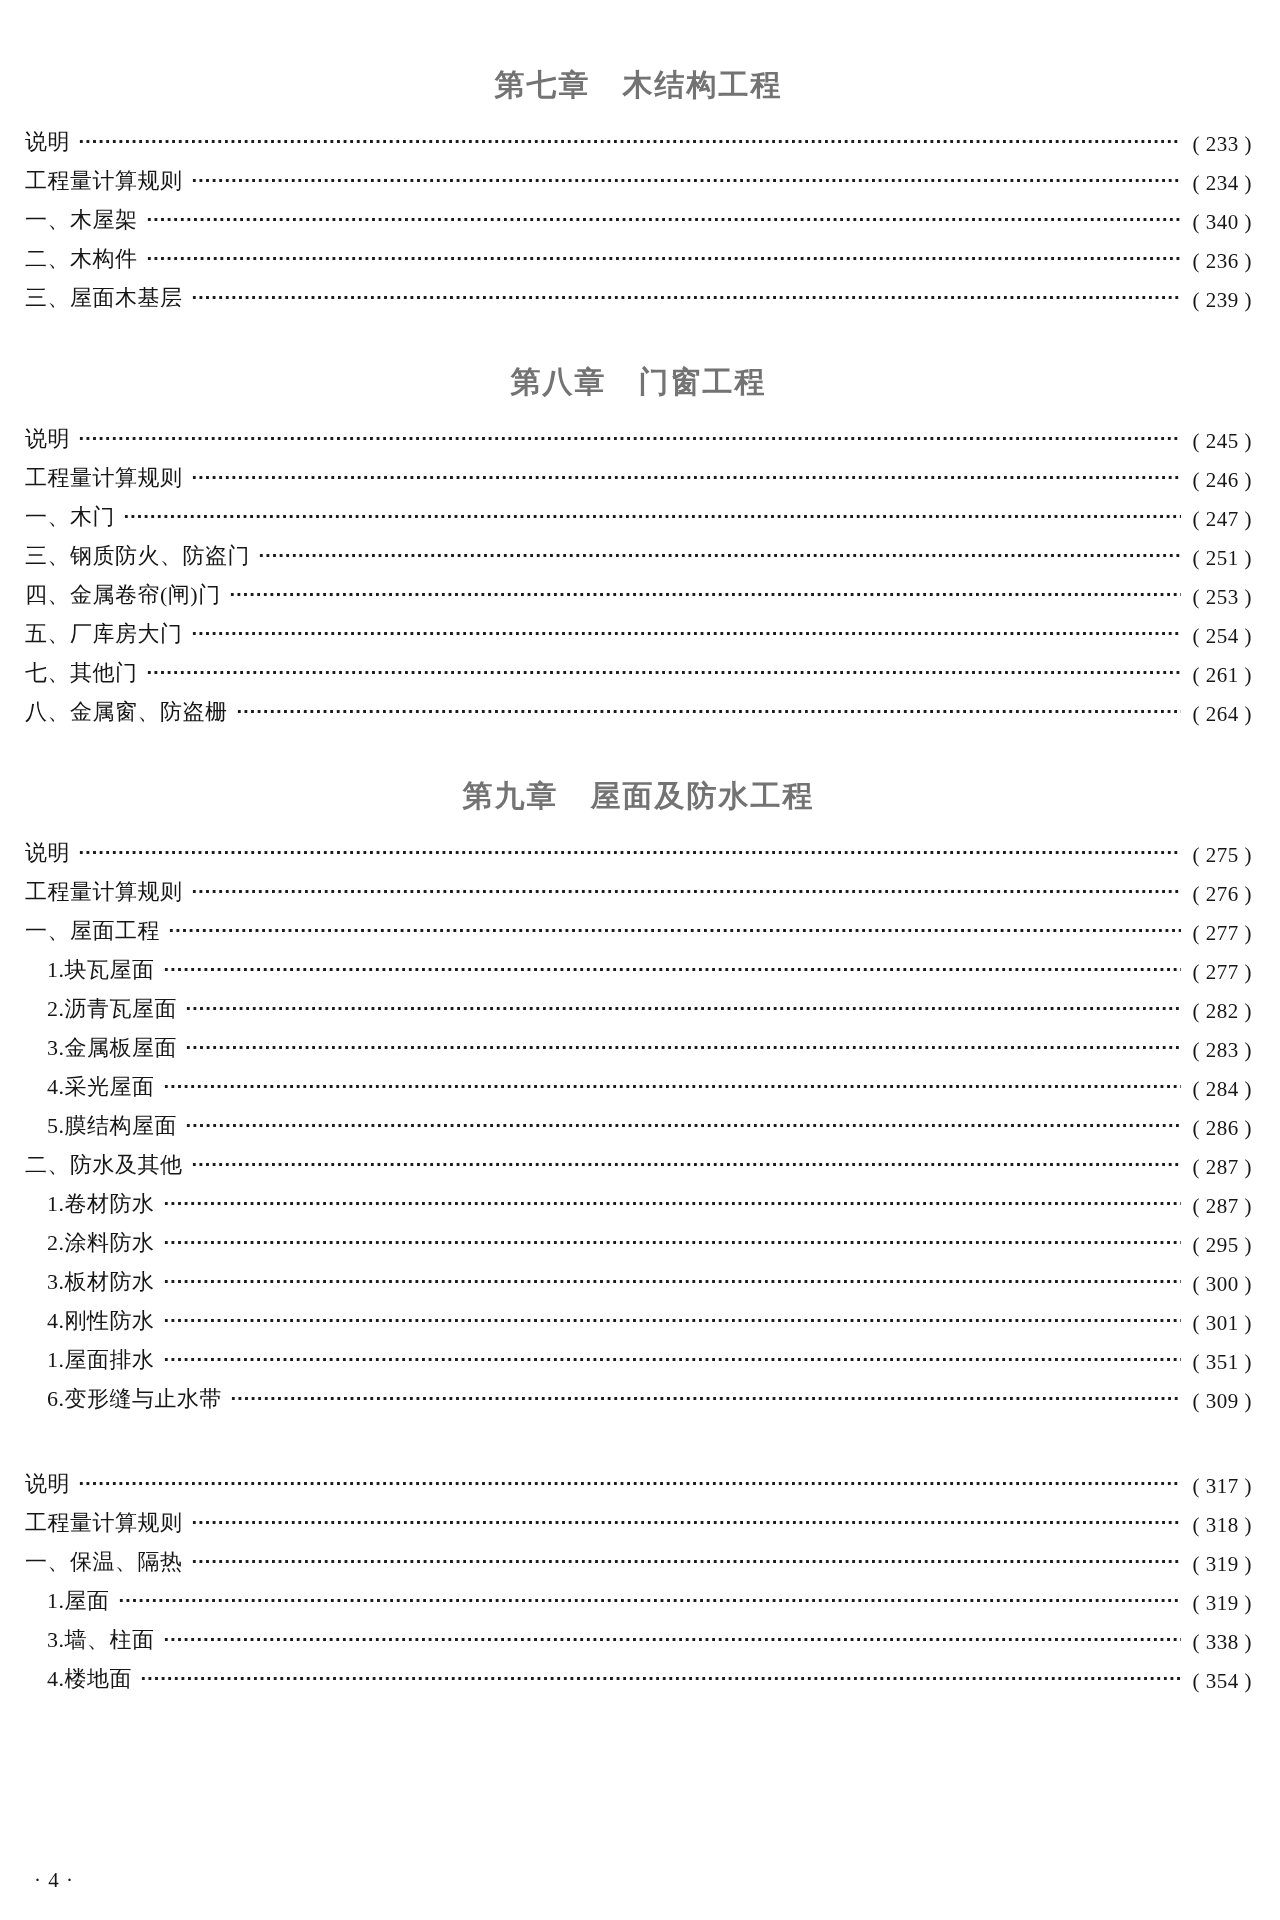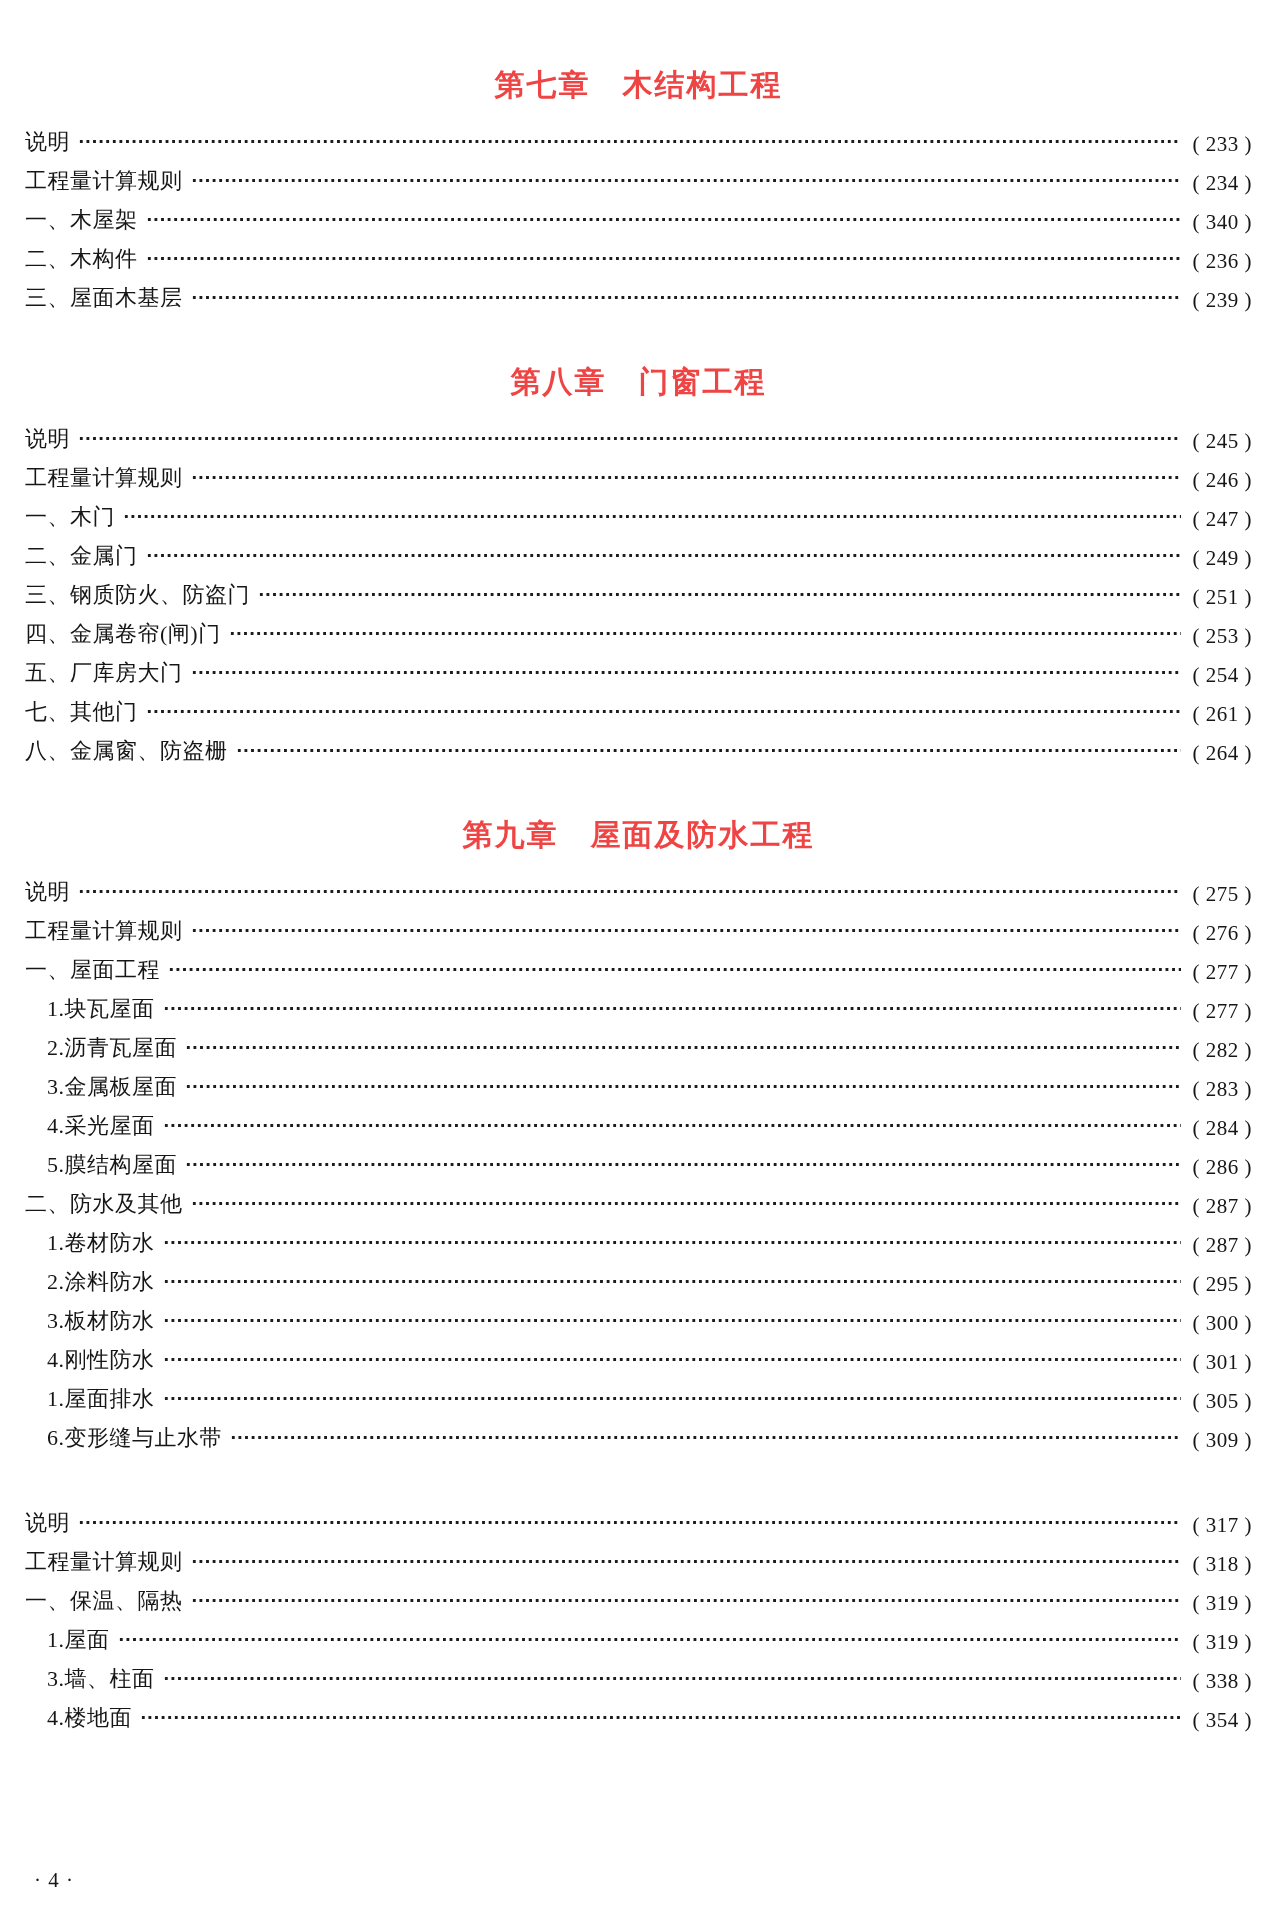--- a/index.html
+++ b/index.html
@@ -16,21 +16,21 @@
   .section{margin-top:46px;}
   .section:first-child{margin-top:0;}
   .chapter-title{
     font-family:"Liberation Sans","DejaVu Sans",sans-serif;
     font-weight:bold;
     font-size:30px;
     line-height:46px;
     text-align:center;
     letter-spacing:2px;
     margin:0 0 10px 0;
-    color:#ef4444;
+    color:#737373;
   }
   .rows{margin:0;padding:0;}
   .row{
     display:flex;
     align-items:flex-end;
     height:39px;
     font-size:22px;
     white-space:nowrap;
   }
   .row.indent{padding-left:22px;}
@@ -114,25 +114,20 @@
     <span class="leader"></span>
     <span class="pageno">( 246 )</span>
   </div>
 
   <div class="row">
     <span class="label">一、木门</span>
     <span class="leader"></span>
     <span class="pageno">( 247 )</span>
   </div>
 
-  <div class="row">
-    <span class="label">二、金属门</span>
-    <span class="leader"></span>
-    <span class="pageno">( 249 )</span>
-  </div>
 
   <div class="row">
     <span class="label">三、钢质防火、防盗门</span>
     <span class="leader"></span>
     <span class="pageno">( 251 )</span>
   </div>
 
   <div class="row">
     <span class="label">四、金属卷帘(闸)门</span>
     <span class="leader"></span>
@@ -237,21 +232,21 @@
 
   <div class="row indent">
     <span class="label">4.刚性防水</span>
     <span class="leader"></span>
     <span class="pageno">( 301 )</span>
   </div>
 
   <div class="row indent">
     <span class="label">1.屋面排水</span>
     <span class="leader"></span>
-    <span class="pageno">( 305 )</span>
+    <span class="pageno">( 351 )</span>
   </div>
 
   <div class="row indent">
     <span class="label">6.变形缝与止水带</span>
     <span class="leader"></span>
     <span class="pageno">( 309 )</span>
   </div>
 </div>
   </section>
 

